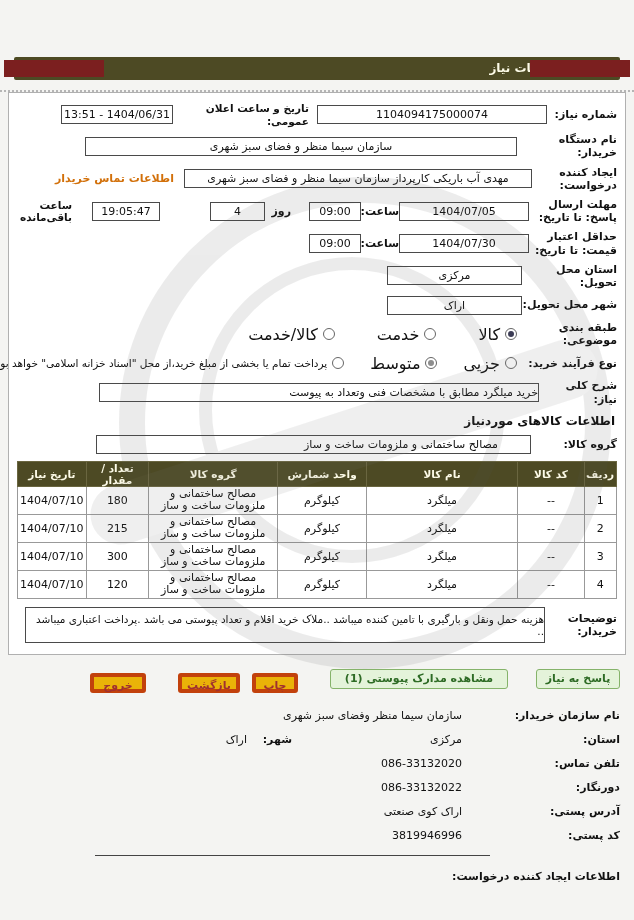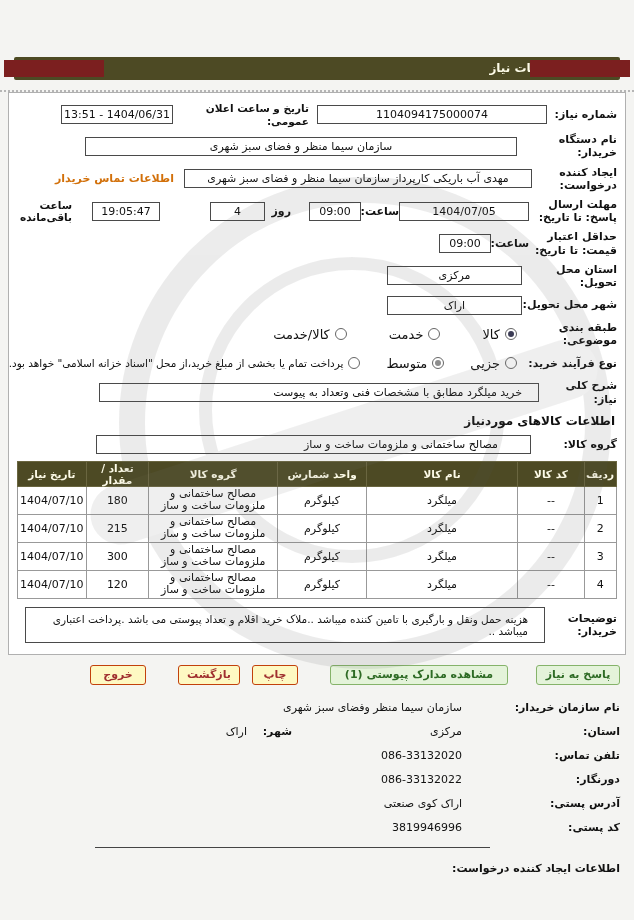--- a/index.html
+++ b/index.html
@@ -15,56 +15,56 @@
     font-size:12px;line-height:23px;padding-right:10px;border-radius:2px;box-sizing:border-box;}
   .bar1{margin-top:57px;}
   .bar2{margin-top:30px;}
   
   .panel{margin:12px 8px 0;background:#fff;border:1px solid #b0b0b0;padding:9px 8px;position:relative;z-index:1;}
   .frow{display:flex;align-items:center;margin-bottom:6px;min-height:20px;}
   .lbl{font-weight:bold;font-size:11px;line-height:1.2;flex:none;}
   .sm{font-size:10.5px;}
   .fb{border:1px solid #4a4a4a;height:19px;display:flex;align-items:center;justify-content:center;
     background:#fff;box-sizing:border-box;font-size:11px;flex:none;}
-  .fb-r{justify-content:flex-start;padding-right:16px;}
+  .fb-r{justify-content:flex-start;padding-right:0;}
   .w58{width:58px}.w70{width:70px}.w72{width:72px}.w78{width:78px}.w85{width:85px}.w88{width:88px}
   .w95{width:95px}.w100{width:100px}.w130{width:130px}.w135{width:135px}.w136{width:136px}
   .w140{width:112px}.w230{width:230px}.w348{width:348px}.w432{width:432px}.w435{width:435px}
   .w440{width:440px}.w520{width:520px}.w52{width:52px}.w55{width:55px}.w68{width:68px}
   .w38{width:38px;text-align:center}.w26{width:26px}
   .gapr{margin-right:8px;}
   .mr18{margin-right:18px}.mr50{margin-right:50px}.mr4{margin-right:20px}.ml28{margin-left:28px}
   .link{color:#d2700a;font-weight:bold;margin-right:10px;cursor:pointer;flex:none;}
   
   .opt{display:flex;align-items:center;margin-left:42px;flex:none;}
   .opt.tight{margin-left:26px;}
   .radio{width:12px;height:12px;border:1px solid #666;border-radius:50%;background:#fff;
     display:inline-block;position:relative;margin-left:5px;flex:none;box-sizing:border-box;}
   .radio[data-checked="true"]::after{content:"";position:absolute;left:2px;top:2px;right:2px;bottom:2px;
     border-radius:50%;background:#3c3c55;}
   .radio.muted[data-checked="true"]::after{background:#8d8d8d;}
-  .olbl{font-size:13px;}
+  .olbl{font-size:16px;}
   .note-text{font-size:10.5px;}
   .section-title{font-weight:bold;font-size:12px;margin:8px 2px 7px;}
   
   table.goods{width:100%;border-collapse:collapse;margin-top:4px;table-layout:fixed;}
   table.goods th{background:#4d4a24;color:#fdfbe8;font-size:10.5px;font-weight:bold;height:20px;
     border:1px solid #6a6640;padding:0 2px;}
   table.goods td{border:1px solid #999;text-align:center;font-size:11px;height:27px;padding:0 2px;background:#fff;}
   td.grp{font-size:9.5px;line-height:1.15;}
   .c-row{width:32px}.c-code{width:66px}.c-name{width:150px}.c-unit{width:88px}
   .c-grp{width:128px}.c-qty{width:62px}.c-date{width:68px}
   .notes-row{margin-top:8px;margin-bottom:2px;}
   .fb-notes{height:36px;font-size:10.5px;}
   
   .btn-row{display:flex;align-items:center;margin:10px 14px 0;position:relative;z-index:1;}
   .btn{height:20px;border-radius:3px;font-family:inherit;font-size:11px;font-weight:bold;
     cursor:pointer;flex:none;padding:0;line-height:18px;}
   .btn.green{background:#e4f3da;border:1px solid #85b36a;color:#2e6b25;}
-  .btn.pink{background:#fef9c3;border:1px solid #c2410c;color:#a03030;}
+  .btn.pink{background:#eab308;border:4px solid #c2410c;color:#a03030;margin-top:8px;}
   .b-reply{width:84px}.b-docs{width:178px;margin-right:28px}.b-print{width:46px;margin-right:32px}
   .b-back{width:62px;margin-right:12px}.b-exit{width:56px;margin-right:32px}
   
   .contact{margin:16px 14px 0;position:relative;z-index:1;}
   .crow{display:flex;align-items:flex-start;margin-bottom:11px;font-size:11px;}
   .clbl{font-weight:bold;width:112px;flex:none;}
   .clbl2{font-weight:bold;width:45px;flex:none;}
   .cval{width:170px;margin-right:46px;white-space:nowrap;flex:none;}
   .cval2{flex:none;}
   .c-hr{border-top:1px solid #444;width:395px;margin:13px 130px 14px 0;}
@@ -116,20 +116,21 @@
       <span class="lbl w38">ساعت:</span>
       <div class="fb w52">09:00</div>
       <span class="lbl w26 mr18">روز</span>
       <div class="fb w55">4</div>
       <div class="fb w68 mr50">19:05:47</div>
       <span class="lbl sm w58 mr4">ساعت باقی‌مانده</span>
     </div>
 
     <div class="frow">
       <span class="lbl w88">حداقل اعتبار قیمت: تا تاریخ:</span>
+      <div class="fb w130">1404/07/30</div>
       <span class="lbl w38">ساعت:</span>
       <div class="fb w52">09:00</div>
     </div>
 
     <div class="frow">
       <span class="lbl w95">استان محل تحویل:</span>
       <div class="fb w135">مرکزی</div>
     </div>
 
     <div class="frow">

